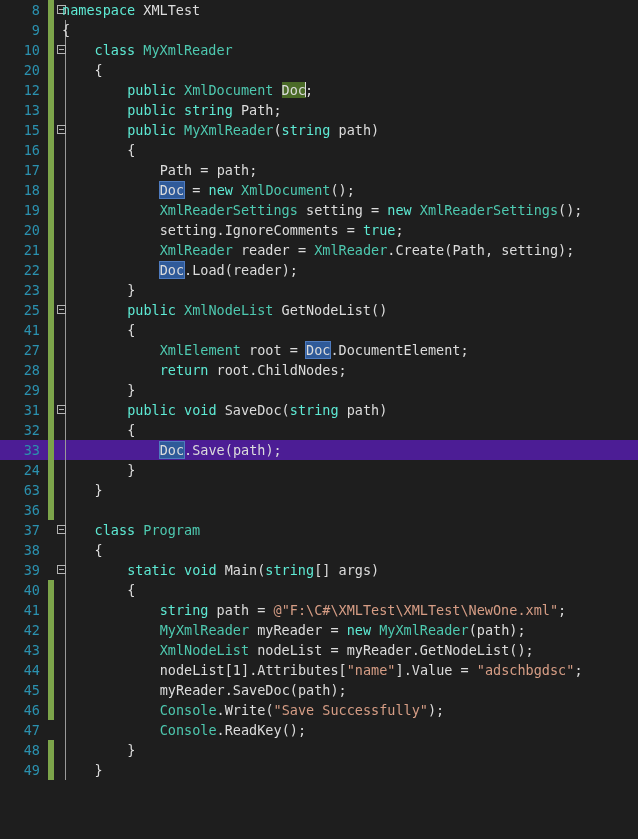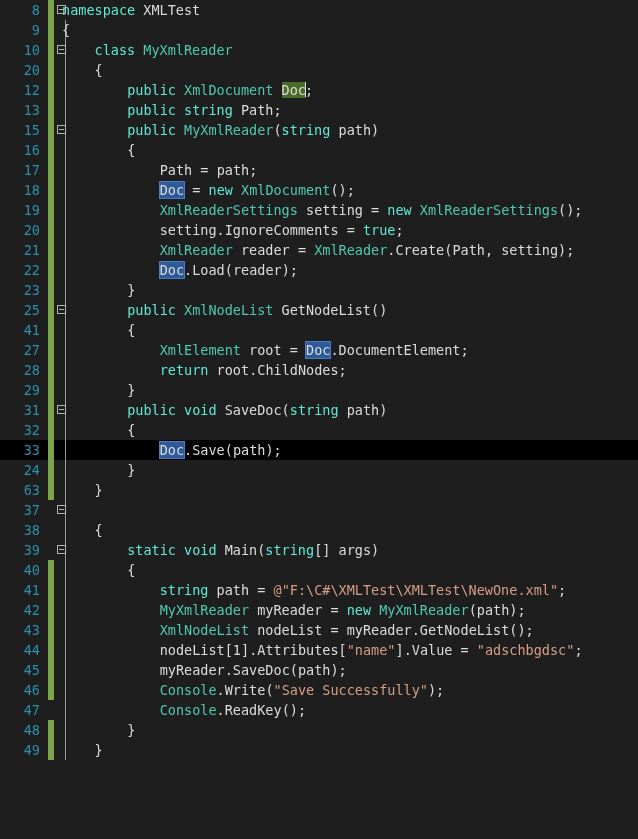--- a/index.html
+++ b/index.html
@@ -17,21 +17,21 @@
     line-height: 20px;
     overflow: hidden;
     -webkit-font-smoothing: antialiased;
   }
   .rows { position: absolute; inset: 0; }
   .row {
     position: relative;
     height: 20px;
     white-space: pre;
   }
-  .row.current { background: #000000; }
+  .row.current { background: #4c1d95; }
 
   
   .lineno {
     position: absolute;
     left: 0;
     width: 40px;
     text-align: right;
     color: #2b91af;
     height: 20px;
     line-height: 20px;
@@ -135,21 +135,22 @@
       <div class="row"><div class="lineno">25</div><div class="changebar"></div><div class="guide"></div><div class="fold"></div><div class="code"><span class="pln"> </span><span class="pln"> </span><span class="pln"> </span><span class="pln"> </span><span class="pln"> </span><span class="pln"> </span><span class="pln"> </span><span class="pln"> </span><span class="kw">public</span><span class="pln"> </span><span class="typ">XmlNodeList</span><span class="pln"> </span><span class="pln">GetNodeList</span><span class="pln">(</span><span class="pln">)</span></div></div>
       <div class="row"><div class="lineno">41</div><div class="changebar"></div><div class="guide"></div><div class="code"><span class="pln"> </span><span class="pln"> </span><span class="pln"> </span><span class="pln"> </span><span class="pln"> </span><span class="pln"> </span><span class="pln"> </span><span class="pln"> </span><span class="pln">{</span></div></div>
       <div class="row"><div class="lineno">27</div><div class="changebar"></div><div class="guide"></div><div class="code"><span class="pln"> </span><span class="pln"> </span><span class="pln"> </span><span class="pln"> </span><span class="pln"> </span><span class="pln"> </span><span class="pln"> </span><span class="pln"> </span><span class="pln"> </span><span class="pln"> </span><span class="pln"> </span><span class="pln"> </span><span class="typ">XmlElement</span><span class="pln"> </span><span class="pln">root</span><span class="pln"> </span><span class="pln">=</span><span class="pln"> </span><span class="refhl">Doc</span><span class="pln">.</span><span class="pln">DocumentElement</span><span class="pln">;</span></div></div>
       <div class="row"><div class="lineno">28</div><div class="changebar"></div><div class="guide"></div><div class="code"><span class="pln"> </span><span class="pln"> </span><span class="pln"> </span><span class="pln"> </span><span class="pln"> </span><span class="pln"> </span><span class="pln"> </span><span class="pln"> </span><span class="pln"> </span><span class="pln"> </span><span class="pln"> </span><span class="pln"> </span><span class="kw">return</span><span class="pln"> </span><span class="pln">root</span><span class="pln">.</span><span class="pln">ChildNodes</span><span class="pln">;</span></div></div>
       <div class="row"><div class="lineno">29</div><div class="changebar"></div><div class="guide"></div><div class="code"><span class="pln"> </span><span class="pln"> </span><span class="pln"> </span><span class="pln"> </span><span class="pln"> </span><span class="pln"> </span><span class="pln"> </span><span class="pln"> </span><span class="pln">}</span></div></div>
       <div class="row"><div class="lineno">31</div><div class="changebar"></div><div class="guide"></div><div class="fold"></div><div class="code"><span class="pln"> </span><span class="pln"> </span><span class="pln"> </span><span class="pln"> </span><span class="pln"> </span><span class="pln"> </span><span class="pln"> </span><span class="pln"> </span><span class="kw">public</span><span class="pln"> </span><span class="kw">void</span><span class="pln"> </span><span class="pln">SaveDoc</span><span class="pln">(</span><span class="kw">string</span><span class="pln"> </span><span class="pln">path</span><span class="pln">)</span></div></div>
       <div class="row"><div class="lineno">32</div><div class="changebar"></div><div class="guide"></div><div class="code"><span class="pln"> </span><span class="pln"> </span><span class="pln"> </span><span class="pln"> </span><span class="pln"> </span><span class="pln"> </span><span class="pln"> </span><span class="pln"> </span><span class="pln">{</span></div></div>
       <div class="row current"><div class="lineno">33</div><div class="changebar"></div><div class="guide"></div><div class="code"><span class="pln"> </span><span class="pln"> </span><span class="pln"> </span><span class="pln"> </span><span class="pln"> </span><span class="pln"> </span><span class="pln"> </span><span class="pln"> </span><span class="pln"> </span><span class="pln"> </span><span class="pln"> </span><span class="pln"> </span><span class="refhl">Doc</span><span class="pln">.</span><span class="pln">Save</span><span class="pln">(</span><span class="pln">path</span><span class="pln">)</span><span class="pln">;</span></div></div>
       <div class="row"><div class="lineno">24</div><div class="changebar"></div><div class="guide"></div><div class="code"><span class="pln"> </span><span class="pln"> </span><span class="pln"> </span><span class="pln"> </span><span class="pln"> </span><span class="pln"> </span><span class="pln"> </span><span class="pln"> </span><span class="pln">}</span></div></div>
       <div class="row"><div class="lineno">63</div><div class="changebar"></div><div class="guide"></div><div class="code"><span class="pln"> </span><span class="pln"> </span><span class="pln"> </span><span class="pln"> </span><span class="pln">}</span></div></div>
-      <div class="row"><div class="lineno">37</div><div class="changebar none"></div><div class="guide"></div><div class="fold"></div></div>
+      <div class="row"><div class="lineno">36</div><div class="changebar"></div><div class="guide"></div><div class="code"></div></div>
+      <div class="row"><div class="lineno">37</div><div class="changebar none"></div><div class="guide"></div><div class="fold"></div><div class="code"><span class="pln"> </span><span class="pln"> </span><span class="pln"> </span><span class="pln"> </span><span class="kw">class</span><span class="pln"> </span><span class="typ">Program</span></div></div>
       <div class="row"><div class="lineno">38</div><div class="changebar none"></div><div class="guide"></div><div class="code"><span class="pln"> </span><span class="pln"> </span><span class="pln"> </span><span class="pln"> </span><span class="pln">{</span></div></div>
       <div class="row"><div class="lineno">39</div><div class="changebar none"></div><div class="guide"></div><div class="fold"></div><div class="code"><span class="pln"> </span><span class="pln"> </span><span class="pln"> </span><span class="pln"> </span><span class="pln"> </span><span class="pln"> </span><span class="pln"> </span><span class="pln"> </span><span class="kw">static</span><span class="pln"> </span><span class="kw">void</span><span class="pln"> </span><span class="pln">Main</span><span class="pln">(</span><span class="kw">string</span><span class="pln">[</span><span class="pln">]</span><span class="pln"> </span><span class="pln">args</span><span class="pln">)</span></div></div>
       <div class="row"><div class="lineno">40</div><div class="changebar"></div><div class="guide"></div><div class="code"><span class="pln"> </span><span class="pln"> </span><span class="pln"> </span><span class="pln"> </span><span class="pln"> </span><span class="pln"> </span><span class="pln"> </span><span class="pln"> </span><span class="pln">{</span></div></div>
       <div class="row"><div class="lineno">41</div><div class="changebar"></div><div class="guide"></div><div class="code"><span class="pln"> </span><span class="pln"> </span><span class="pln"> </span><span class="pln"> </span><span class="pln"> </span><span class="pln"> </span><span class="pln"> </span><span class="pln"> </span><span class="pln"> </span><span class="pln"> </span><span class="pln"> </span><span class="pln"> </span><span class="kw">string</span><span class="pln"> </span><span class="pln">path</span><span class="pln"> </span><span class="pln">=</span><span class="pln"> </span><span class="str">@"F:\C#\XMLTest\XMLTest\NewOne.xml"</span><span class="pln">;</span></div></div>
       <div class="row"><div class="lineno">42</div><div class="changebar"></div><div class="guide"></div><div class="code"><span class="pln"> </span><span class="pln"> </span><span class="pln"> </span><span class="pln"> </span><span class="pln"> </span><span class="pln"> </span><span class="pln"> </span><span class="pln"> </span><span class="pln"> </span><span class="pln"> </span><span class="pln"> </span><span class="pln"> </span><span class="typ">MyXmlReader</span><span class="pln"> </span><span class="pln">myReader</span><span class="pln"> </span><span class="pln">=</span><span class="pln"> </span><span class="kw">new</span><span class="pln"> </span><span class="typ">MyXmlReader</span><span class="pln">(</span><span class="pln">path</span><span class="pln">)</span><span class="pln">;</span></div></div>
       <div class="row"><div class="lineno">43</div><div class="changebar"></div><div class="guide"></div><div class="code"><span class="pln"> </span><span class="pln"> </span><span class="pln"> </span><span class="pln"> </span><span class="pln"> </span><span class="pln"> </span><span class="pln"> </span><span class="pln"> </span><span class="pln"> </span><span class="pln"> </span><span class="pln"> </span><span class="pln"> </span><span class="typ">XmlNodeList</span><span class="pln"> </span><span class="pln">nodeList</span><span class="pln"> </span><span class="pln">=</span><span class="pln"> </span><span class="pln">myReader</span><span class="pln">.</span><span class="pln">GetNodeList</span><span class="pln">(</span><span class="pln">)</span><span class="pln">;</span></div></div>
       <div class="row"><div class="lineno">44</div><div class="changebar"></div><div class="guide"></div><div class="code"><span class="pln"> </span><span class="pln"> </span><span class="pln"> </span><span class="pln"> </span><span class="pln"> </span><span class="pln"> </span><span class="pln"> </span><span class="pln"> </span><span class="pln"> </span><span class="pln"> </span><span class="pln"> </span><span class="pln"> </span><span class="pln">nodeList</span><span class="pln">[</span><span class="pln">1</span><span class="pln">]</span><span class="pln">.</span><span class="pln">Attributes</span><span class="pln">[</span><span class="str">"name"</span><span class="pln">]</span><span class="pln">.</span><span class="pln">Value</span><span class="pln"> </span><span class="pln">=</span><span class="pln"> </span><span class="str">"adschbgdsc"</span><span class="pln">;</span></div></div>
       <div class="row"><div class="lineno">45</div><div class="changebar"></div><div class="guide"></div><div class="code"><span class="pln"> </span><span class="pln"> </span><span class="pln"> </span><span class="pln"> </span><span class="pln"> </span><span class="pln"> </span><span class="pln"> </span><span class="pln"> </span><span class="pln"> </span><span class="pln"> </span><span class="pln"> </span><span class="pln"> </span><span class="pln">myReader</span><span class="pln">.</span><span class="pln">SaveDoc</span><span class="pln">(</span><span class="pln">path</span><span class="pln">)</span><span class="pln">;</span></div></div>
       <div class="row"><div class="lineno">46</div><div class="changebar"></div><div class="guide"></div><div class="code"><span class="pln"> </span><span class="pln"> </span><span class="pln"> </span><span class="pln"> </span><span class="pln"> </span><span class="pln"> </span><span class="pln"> </span><span class="pln"> </span><span class="pln"> </span><span class="pln"> </span><span class="pln"> </span><span class="pln"> </span><span class="typ">Console</span><span class="pln">.</span><span class="pln">Write</span><span class="pln">(</span><span class="str">"Save Successfully"</span><span class="pln">)</span><span class="pln">;</span></div></div>
       <div class="row"><div class="lineno">47</div><div class="changebar none"></div><div class="guide"></div><div class="code"><span class="pln"> </span><span class="pln"> </span><span class="pln"> </span><span class="pln"> </span><span class="pln"> </span><span class="pln"> </span><span class="pln"> </span><span class="pln"> </span><span class="pln"> </span><span class="pln"> </span><span class="pln"> </span><span class="pln"> </span><span class="typ">Console</span><span class="pln">.</span><span class="pln">ReadKey</span><span class="pln">(</span><span class="pln">)</span><span class="pln">;</span></div></div>

